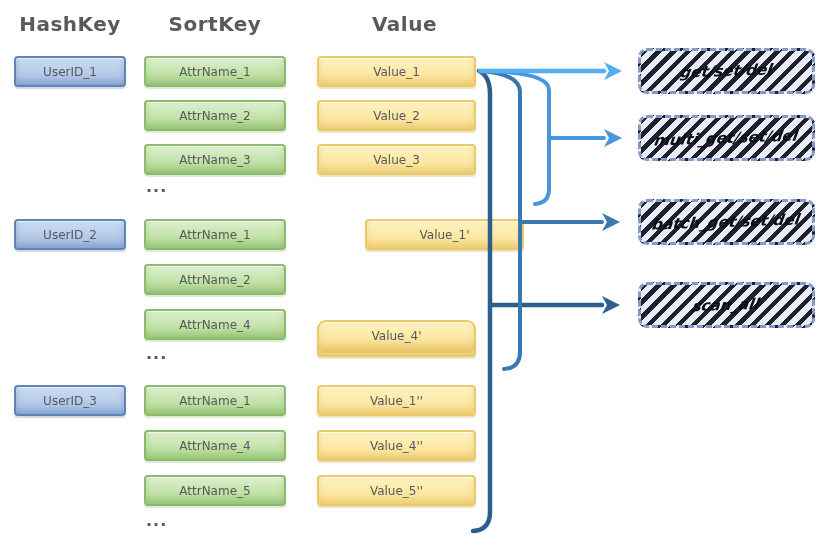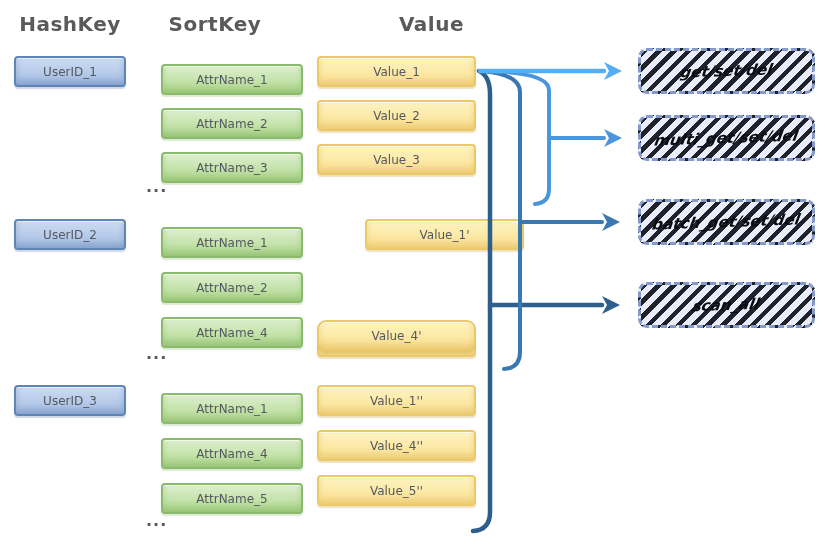--- a/index.html
+++ b/index.html
@@ -14,24 +14,23 @@
   .box{
     position:absolute;height:27px;border-radius:4px;display:flex;align-items:center;
     justify-content:center;font-size:12px;color:#55585e;white-space:nowrap;
   }
   .hash-box{
     left:14px;width:108px;border:2px solid #5e85b8;
     background:linear-gradient(180deg,#cbdcf2 0%,#b7cbea 55%,#a2bce4 100%);
     box-shadow:inset 0 1px 0 rgba(255,255,255,.55), inset 0 -4px 6px rgba(70,100,150,.30), 0 2px 1px rgba(90,120,160,.28);
   }
   .attr-box{
-    left:161px;width:138px;border:2px solid #8aba6c;
+    left:144px;width:138px;border:2px solid #8aba6c;
     background:linear-gradient(180deg,#ddefcf 0%,#c4e3aa 55%,#abd48c 100%);
     box-shadow:inset 0 1px 0 rgba(255,255,255,.6), inset 0 -4px 6px rgba(110,160,70,.30), 0 2px 1px rgba(120,170,90,.25);
-    margin-top:8px;
   }
   .value-box{
     left:317px;width:155px;border:2px solid #e9c968;
     background:linear-gradient(180deg,#fdf2c0 0%,#fce9a6 55%,#f9dd8c 100%);
     box-shadow:inset 0 1px 0 rgba(255,255,255,.65), inset 0 -4px 6px rgba(200,155,55,.28), 0 2px 1px rgba(200,160,60,.30);
   }
   .ellipsis{
     position:absolute;left:146px;width:30px;font-size:16px;font-weight:bold;
     color:#57575c;letter-spacing:1px;line-height:14px;
   }
@@ -46,21 +45,21 @@
   }
   svg.connectors{position:absolute;left:0;top:0;}
 </style>
 </head>
 <body>
 
 <div class="canvas">
 
   <div class="col-header" style="left:144px;width:142px;">SortKey</div>
   <div class="col-header" style="left:14px;width:112px;">HashKey</div>
-  <div class="col-header" style="left:305px;width:159px;text-align:right;">Value</div>
+  <div class="col-header" style="left:325px;width:159px;">Value</div>
 
   <div class="box hash-box" style="top:56px;">UserID_1</div>
   <div class="box attr-box" style="top:56px;">AttrName_1</div>
   <div class="box attr-box" style="top:100px;">AttrName_2</div>
   <div class="box attr-box" style="top:144px;">AttrName_3</div>
   <div class="box value-box" style="top:56px;">Value_1</div>
   <div class="box value-box" style="top:100px;">Value_2</div>
   <div class="box value-box" style="top:144px;">Value_3</div>
   <div class="ellipsis" style="top:180px;">...</div>
 

